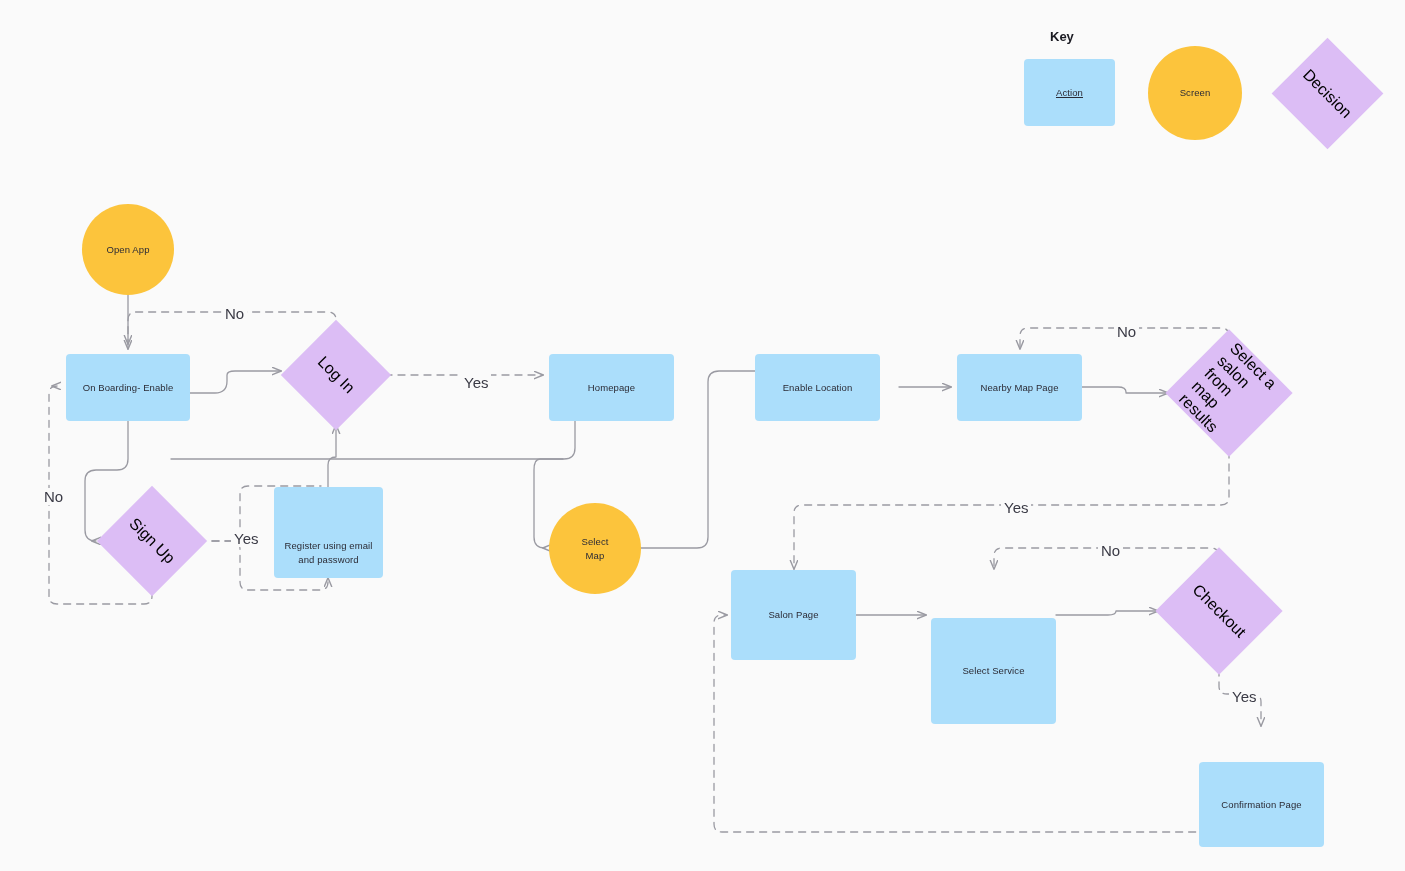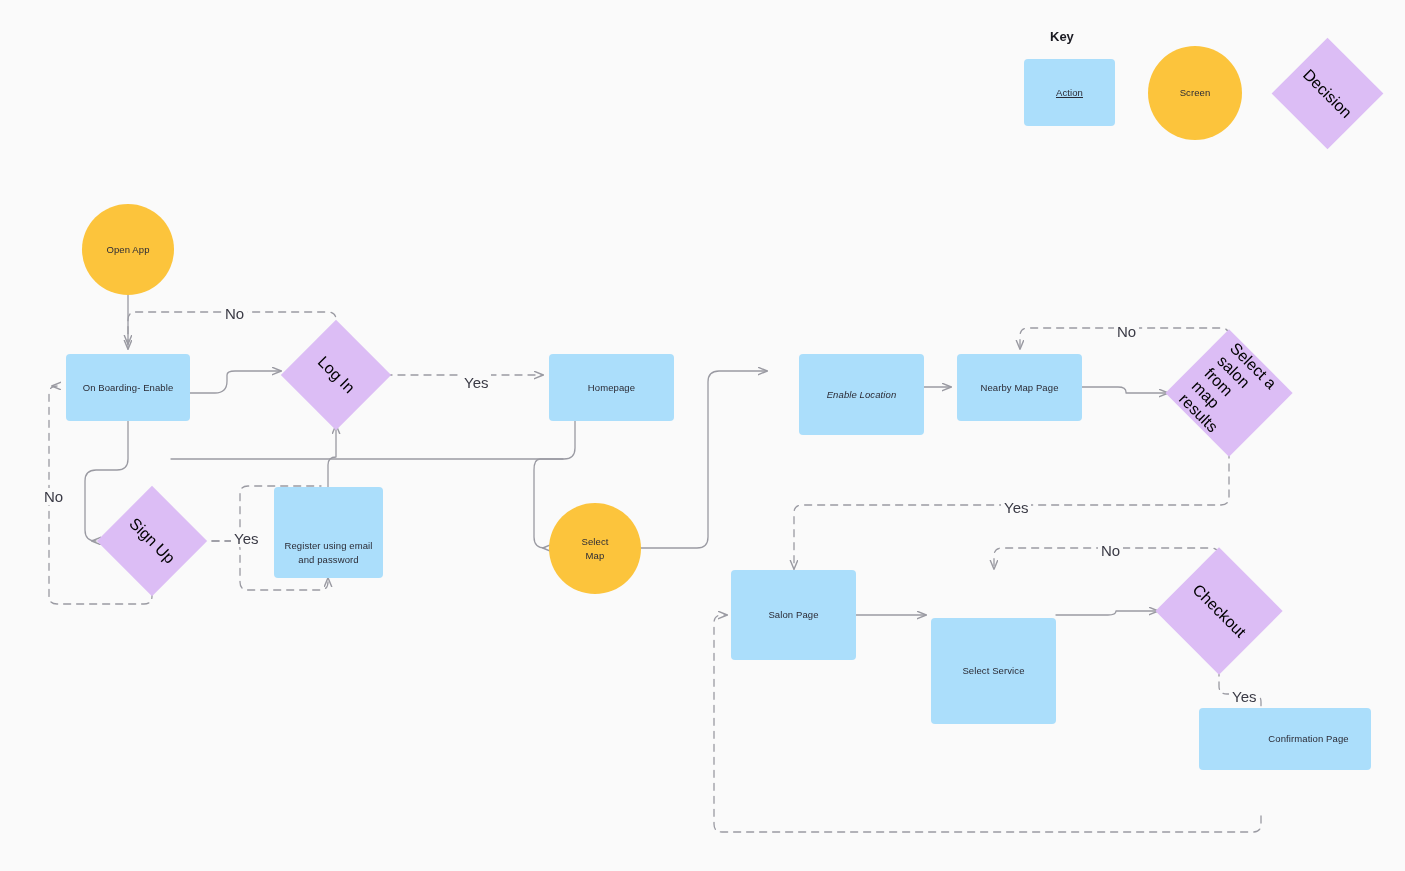--- a/index.html
+++ b/index.html
@@ -149,21 +149,21 @@
   </div>
 
   <div class="node action" style="left:549px;top:354px;width:125px;height:67px;">
     <span>Homepage</span>
   </div>
 
   <div class="node screen" style="left:549px;top:503px;width:92px;height:91px;">
     <span style="width:46px;">Select Map</span>
   </div>
 
-  <div class="node action" style="left:799px;top:354px;width:125px;height:81px;font-style:italic;">
+  <div class="node action" style="left:755px;top:354px;width:125px;height:67px;">
     <span>Enable Location</span>
   </div>
 
   <div class="node action" style="left:957px;top:354px;width:125px;height:67px;">
     <span>Nearby Map Page</span>
   </div>
 
   <div class="diamond-wrap" style="left:1184px;top:348px;width:90px;height:90px;">
     <div class="diamond-inner">
       <span class="dlabel" style="width:62px;">Select a salon from map results</span>
@@ -177,17 +177,17 @@
   <div class="node action" style="left:931px;top:570px;width:125px;height:106px;margin-top:48px;">
     <span>Select Service</span>
   </div>
 
   <div class="diamond-wrap" style="left:1174px;top:566px;width:90px;height:90px;">
     <div class="diamond-inner">
       <span class="dlabel">Checkout</span>
     </div>
   </div>
 
-  <div class="node action" style="left:1199px;top:708px;width:125px;height:62px;padding-left:47px;">
+  <div class="node action" style="left:1199px;top:762px;width:125px;height:85px;">
     <span>Confirmation Page</span>
   </div>
 
 </div>
 
 </body></html>

